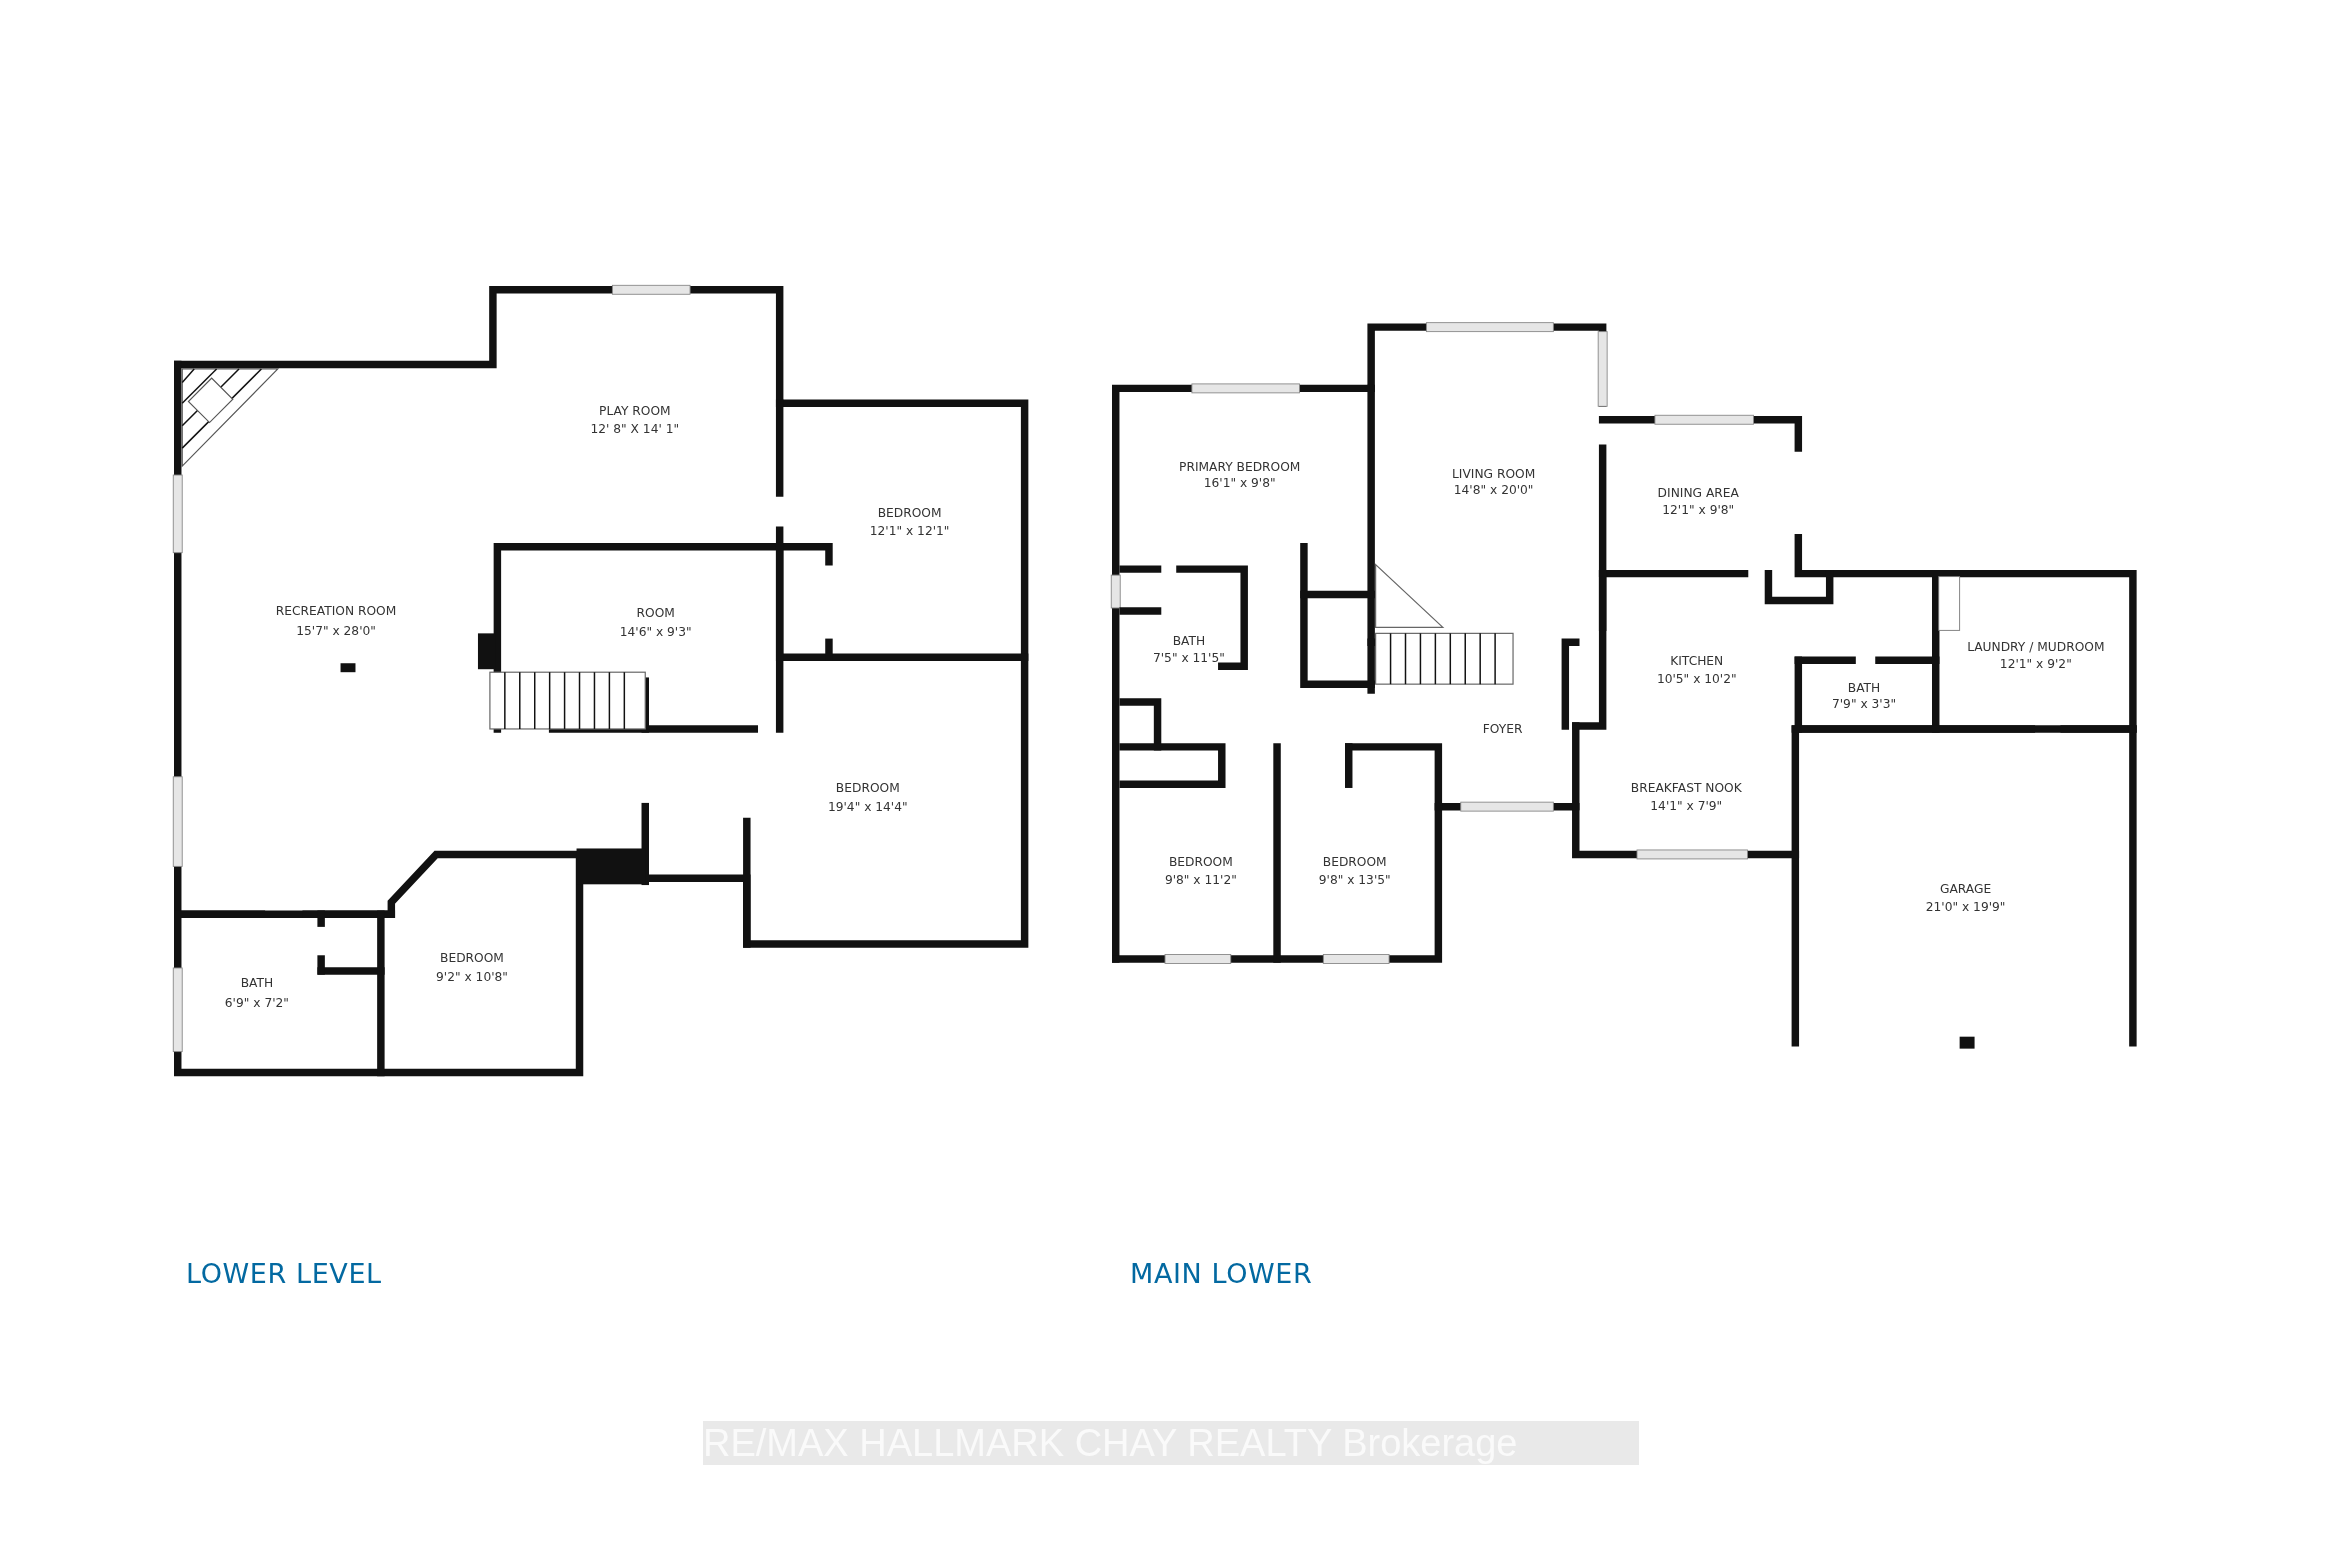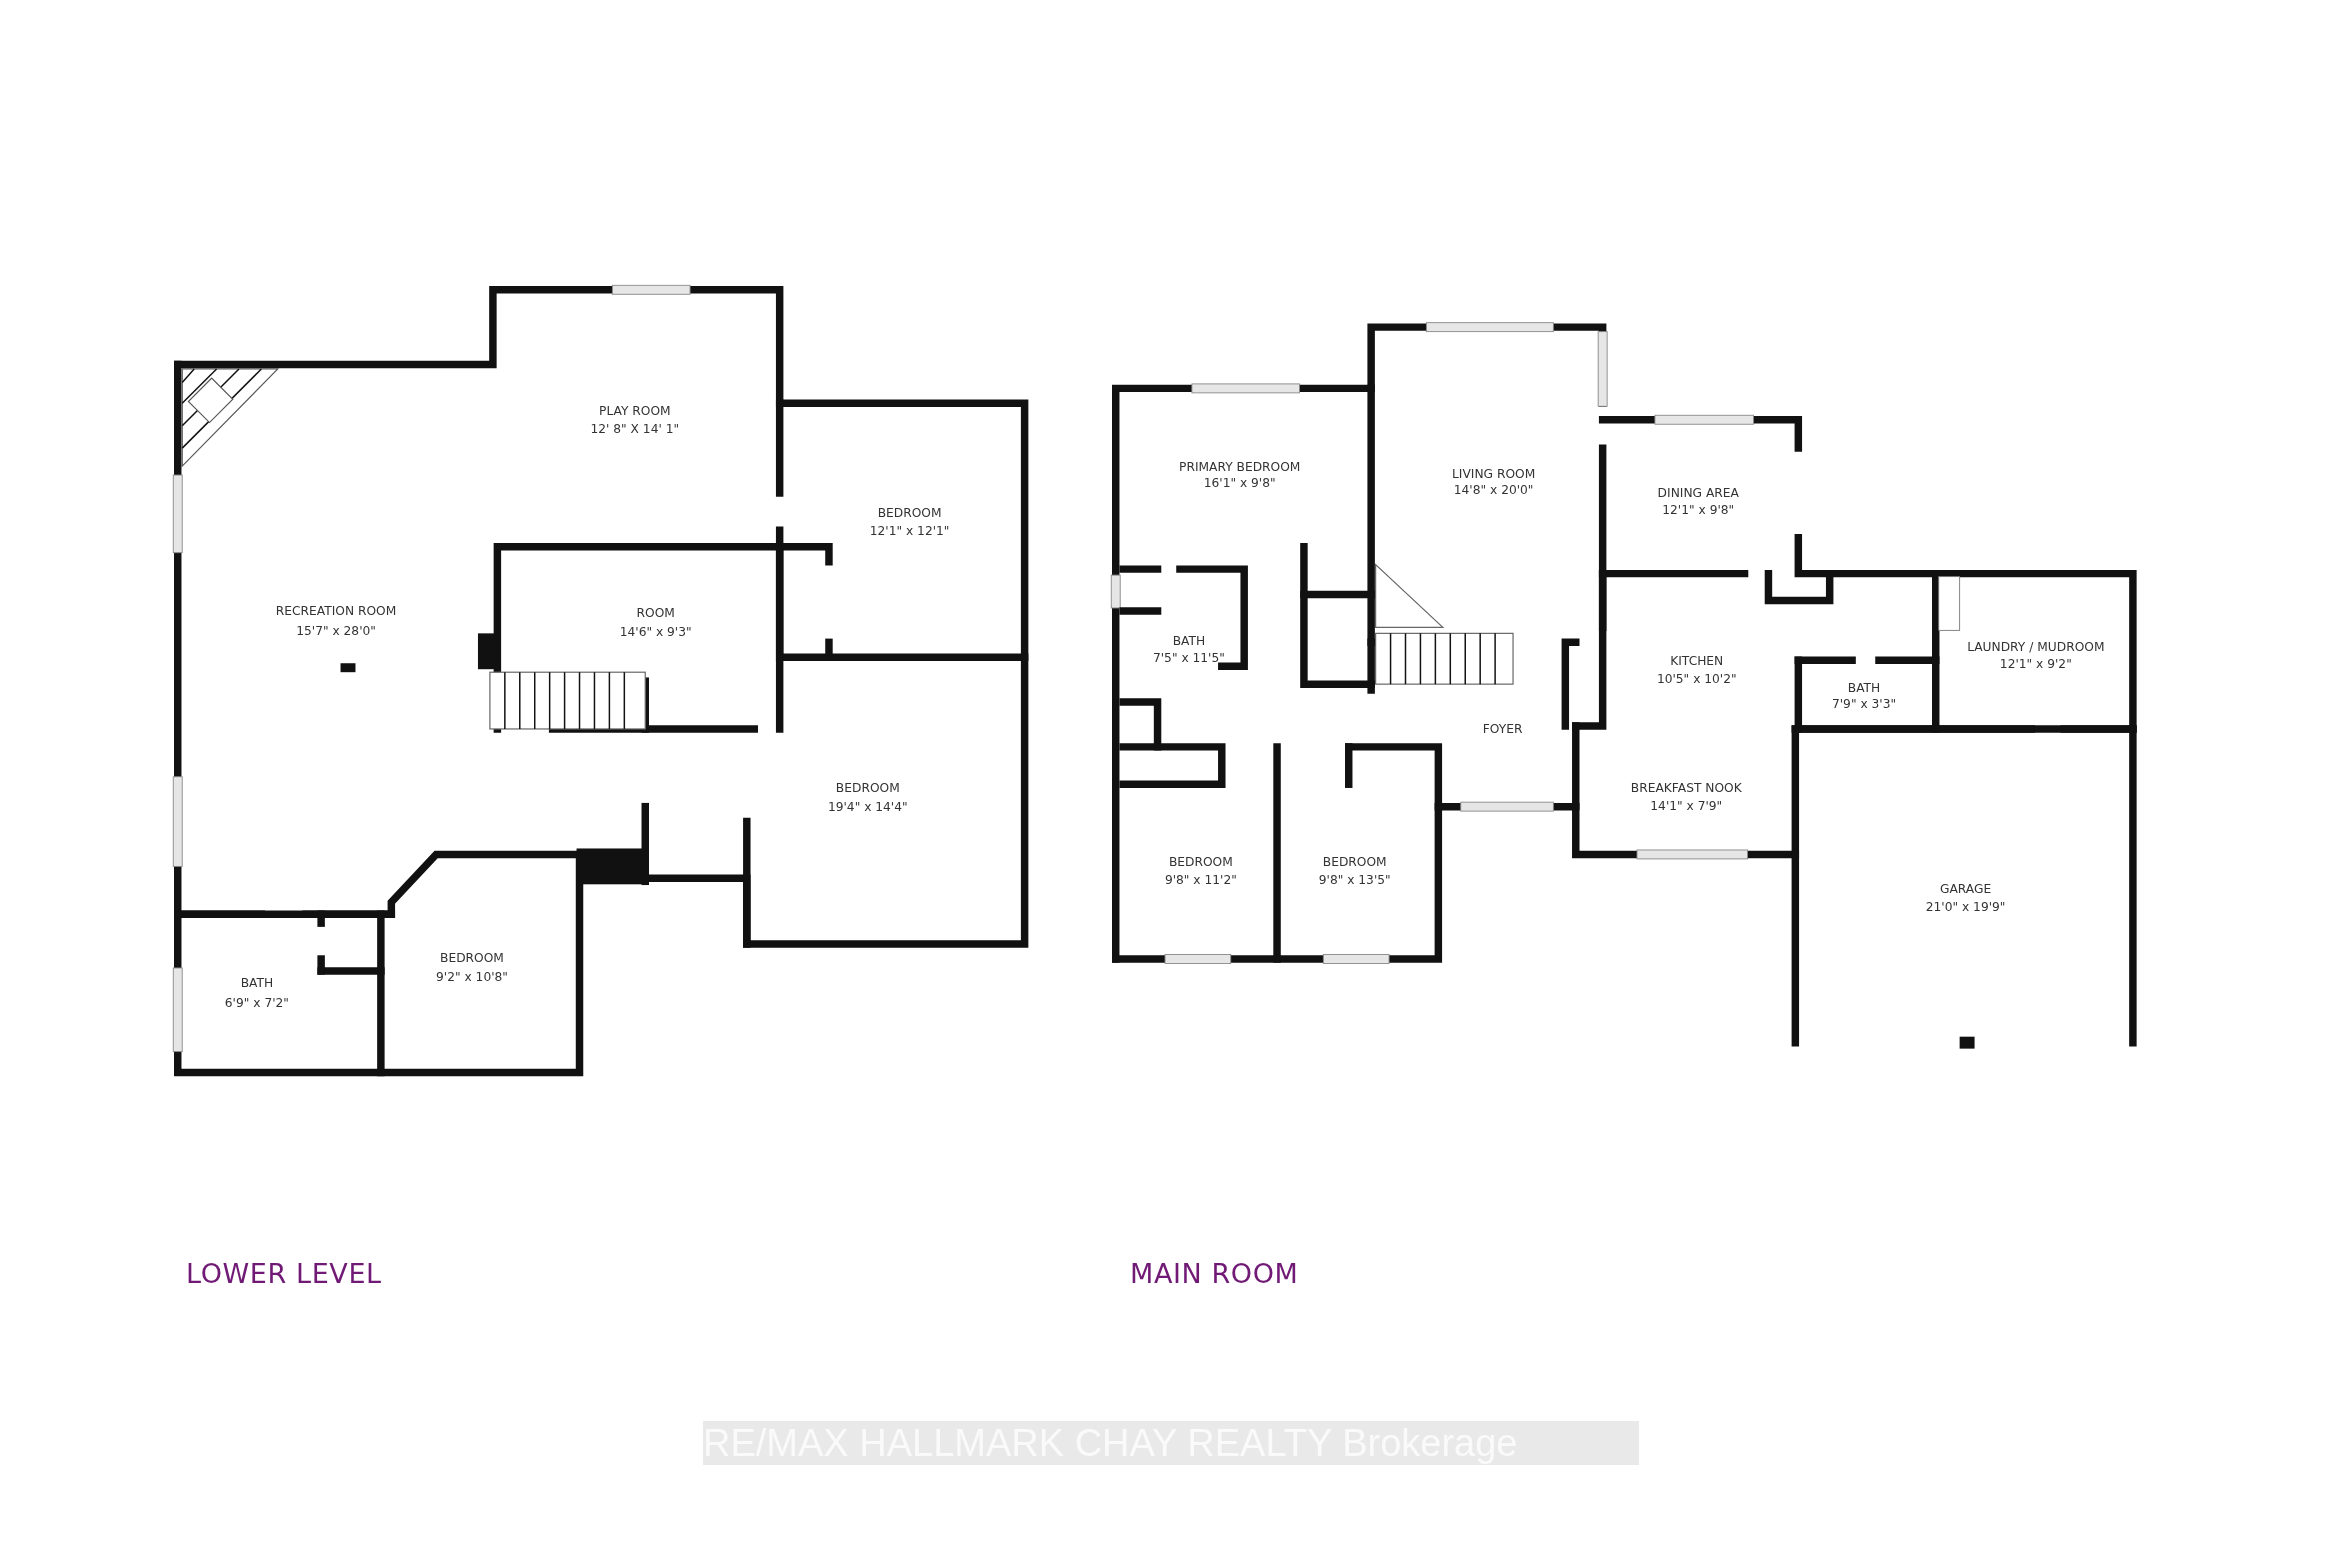--- a/index.html
+++ b/index.html
@@ -3,21 +3,21 @@
 <meta charset="utf-8">
 <style>
   html,body{margin:0;padding:0;background:#ffffff;}
   body{width:2342px;height:1561px;overflow:hidden;position:relative;font-family:"Liberation Sans",sans-serif;}
   svg.plan{position:absolute;left:0;top:0;width:2342px;height:1561px;}
   .wall{stroke:#111;stroke-width:5;fill:none;stroke-linecap:square;}
   .thin{stroke:#111;stroke-width:1;fill:none;}
   .win{fill:#e6e6e6;stroke:#888;stroke-width:0.6;}
   .room-name{font-family:"DejaVu Sans",sans-serif;font-size:8.2px;fill:#333;text-anchor:middle;}
   .room-dim{font-family:"DejaVu Sans",sans-serif;font-size:8.2px;fill:#333;text-anchor:middle;}
-  .level-label{position:absolute;font-family:"DejaVu Sans",sans-serif;font-size:27px;color:#701a75;letter-spacing:0.6px;}
+  .level-label{position:absolute;font-family:"DejaVu Sans",sans-serif;font-size:27px;color:#0369a1;letter-spacing:0.6px;}
   .watermark{position:absolute;left:703px;top:1421px;width:936px;height:44px;background:rgba(225,225,225,0.75);
     color:#fafafa;font-family:"Liberation Sans",sans-serif;font-size:38px;line-height:44px;white-space:nowrap;overflow:hidden;}
 </style>
 </head>
 <body>
 
 <svg class="plan" viewBox="0 0 1568 1045" preserveAspectRatio="none">
 
   <g>
 
@@ -169,15 +169,15 @@
     <text class="room-name" x="804" y="580">BEDROOM</text>
     <text class="room-dim" x="804" y="592">9'8" x 11'2"</text>
     <text class="room-name" x="907" y="580">BEDROOM</text>
     <text class="room-dim" x="907" y="592">9'8" x 13'5"</text>
     <text class="room-name" x="1316" y="598">GARAGE</text>
     <text class="room-dim" x="1316" y="610">21'0" x 19'9"</text>
   </g>
 </svg>
 
 <div class="level-label" style="left:186px;top:1258px;">LOWER LEVEL</div>
-<div class="level-label" style="left:1130px;top:1258px;">MAIN ROOM</div>
+<div class="level-label" style="left:1130px;top:1258px;">MAIN LOWER</div>
 <div class="watermark">RE/MAX HALLMARK CHAY REALTY  Brokerage</div>
 
 
 </body></html>

